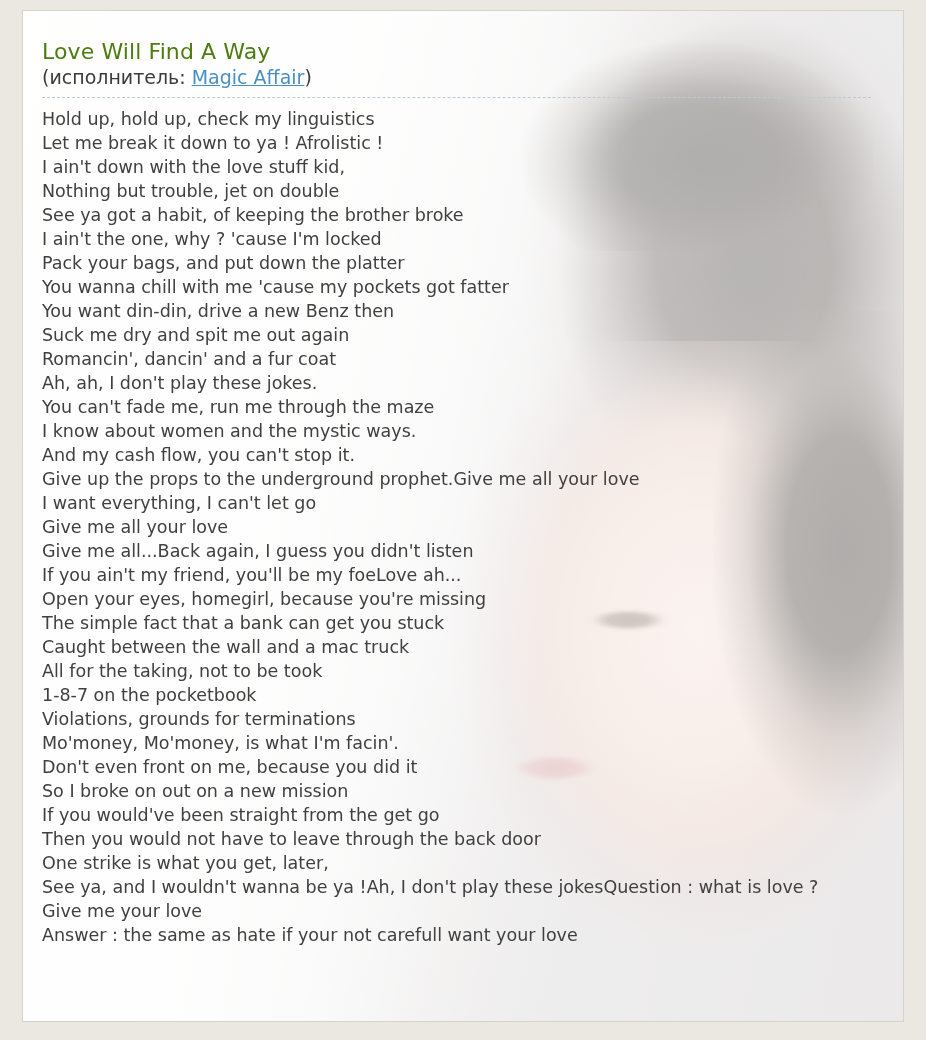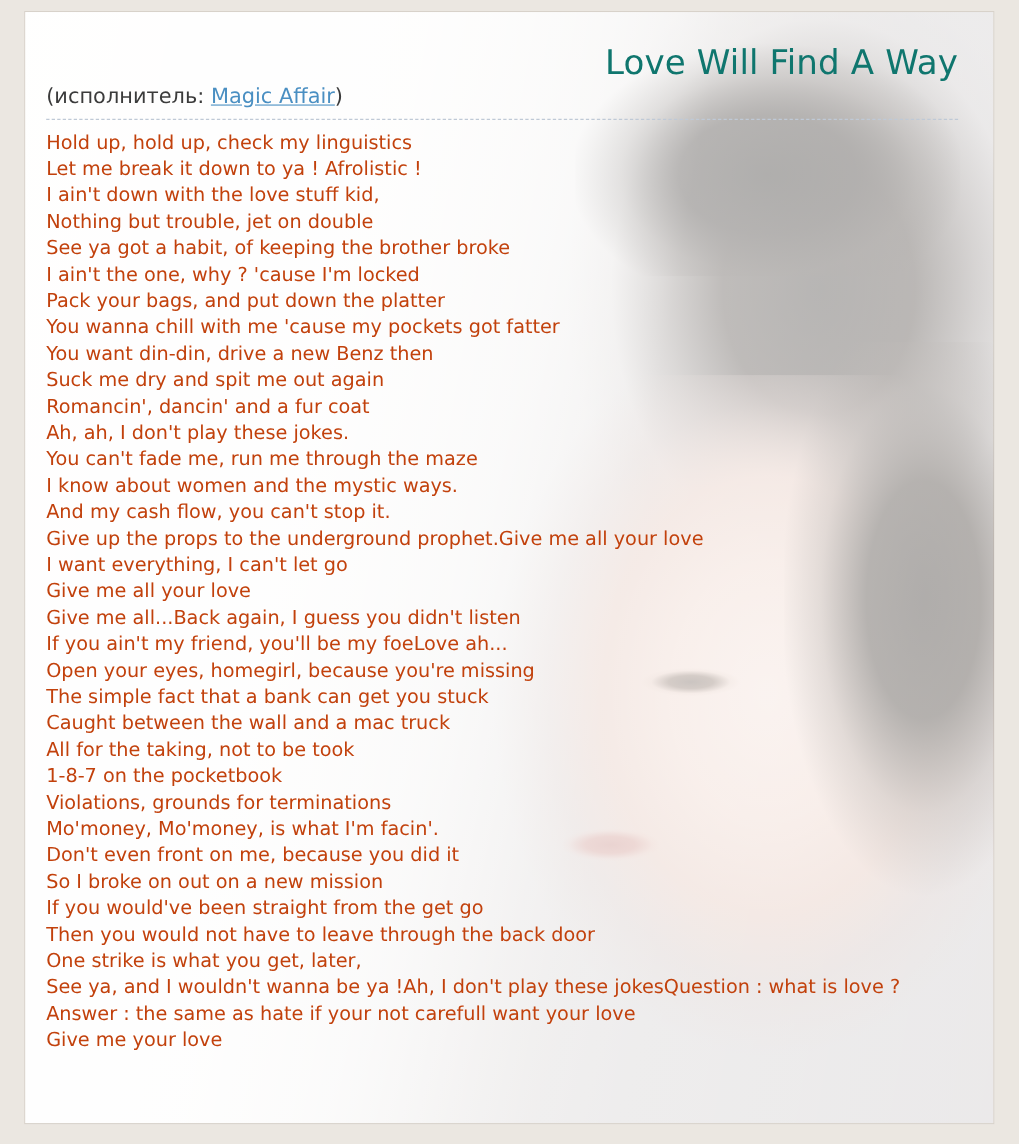--- a/index.html
+++ b/index.html
@@ -91,43 +91,42 @@
   .photo-layer .veil {
     position: absolute;
     inset: 0;
     background: linear-gradient(100deg, rgba(255,255,255,0.96) 0%, rgba(255,255,255,0.92) 30%, rgba(255,255,255,0.80) 46%, rgba(255,255,255,0.66) 60%, rgba(255,255,255,0.60) 100%);
   }
   .content {
     position: relative;
     padding: 28px 32px 0 19px;
   }
   .song-title {
-    font-size: 31px;
-    color: #0f766e;
+    font-size: 22px;
+    color: #4d7c0f;
     font-weight: normal;
     margin: 0 0 2px 0;
     letter-spacing: .1px;
-    text-align: right;
   }
   .artist-line {
     font-size: 19px;
     color: #3b3b3b;
     padding-bottom: 9px;
     border-bottom: 1px dashed #bfc9d6;
     margin-bottom: 9px;
   }
   .artist-link {
     color: #4a8fc2;
     text-decoration: underline;
     cursor: pointer;
   }
   .lyrics {
     font-size: 17.5px;
     line-height: 24px;
-    color: #c2410c;
+    color: #404040;
     white-space: nowrap;
   }
   .lyrics .line {
     height: 24px;
   }
 </style>
 </head>
 <body>
 
 <div class="page-frame">
@@ -178,18 +177,18 @@
       <div class="line">All for the taking, not to be took</div>
       <div class="line">1-8-7 on the pocketbook</div>
       <div class="line">Violations, grounds for terminations</div>
       <div class="line">Mo'money, Mo'money, is what I'm facin'.</div>
       <div class="line">Don't even front on me, because you did it</div>
       <div class="line">So I broke on out on a new mission</div>
       <div class="line">If you would've been straight from the get go</div>
       <div class="line">Then you would not have to leave through the back door</div>
       <div class="line">One strike is what you get, later,</div>
       <div class="line">See ya, and I wouldn't wanna be ya !Ah, I don't play these jokesQuestion : what is love ?</div>
+      <div class="line">Give me your love</div>
       <div class="line">Answer : the same as hate if your not carefull want your love</div>
-      <div class="line">Give me your love</div>
     </div>
 
   </div>
 </div>
 
 </body></html>

